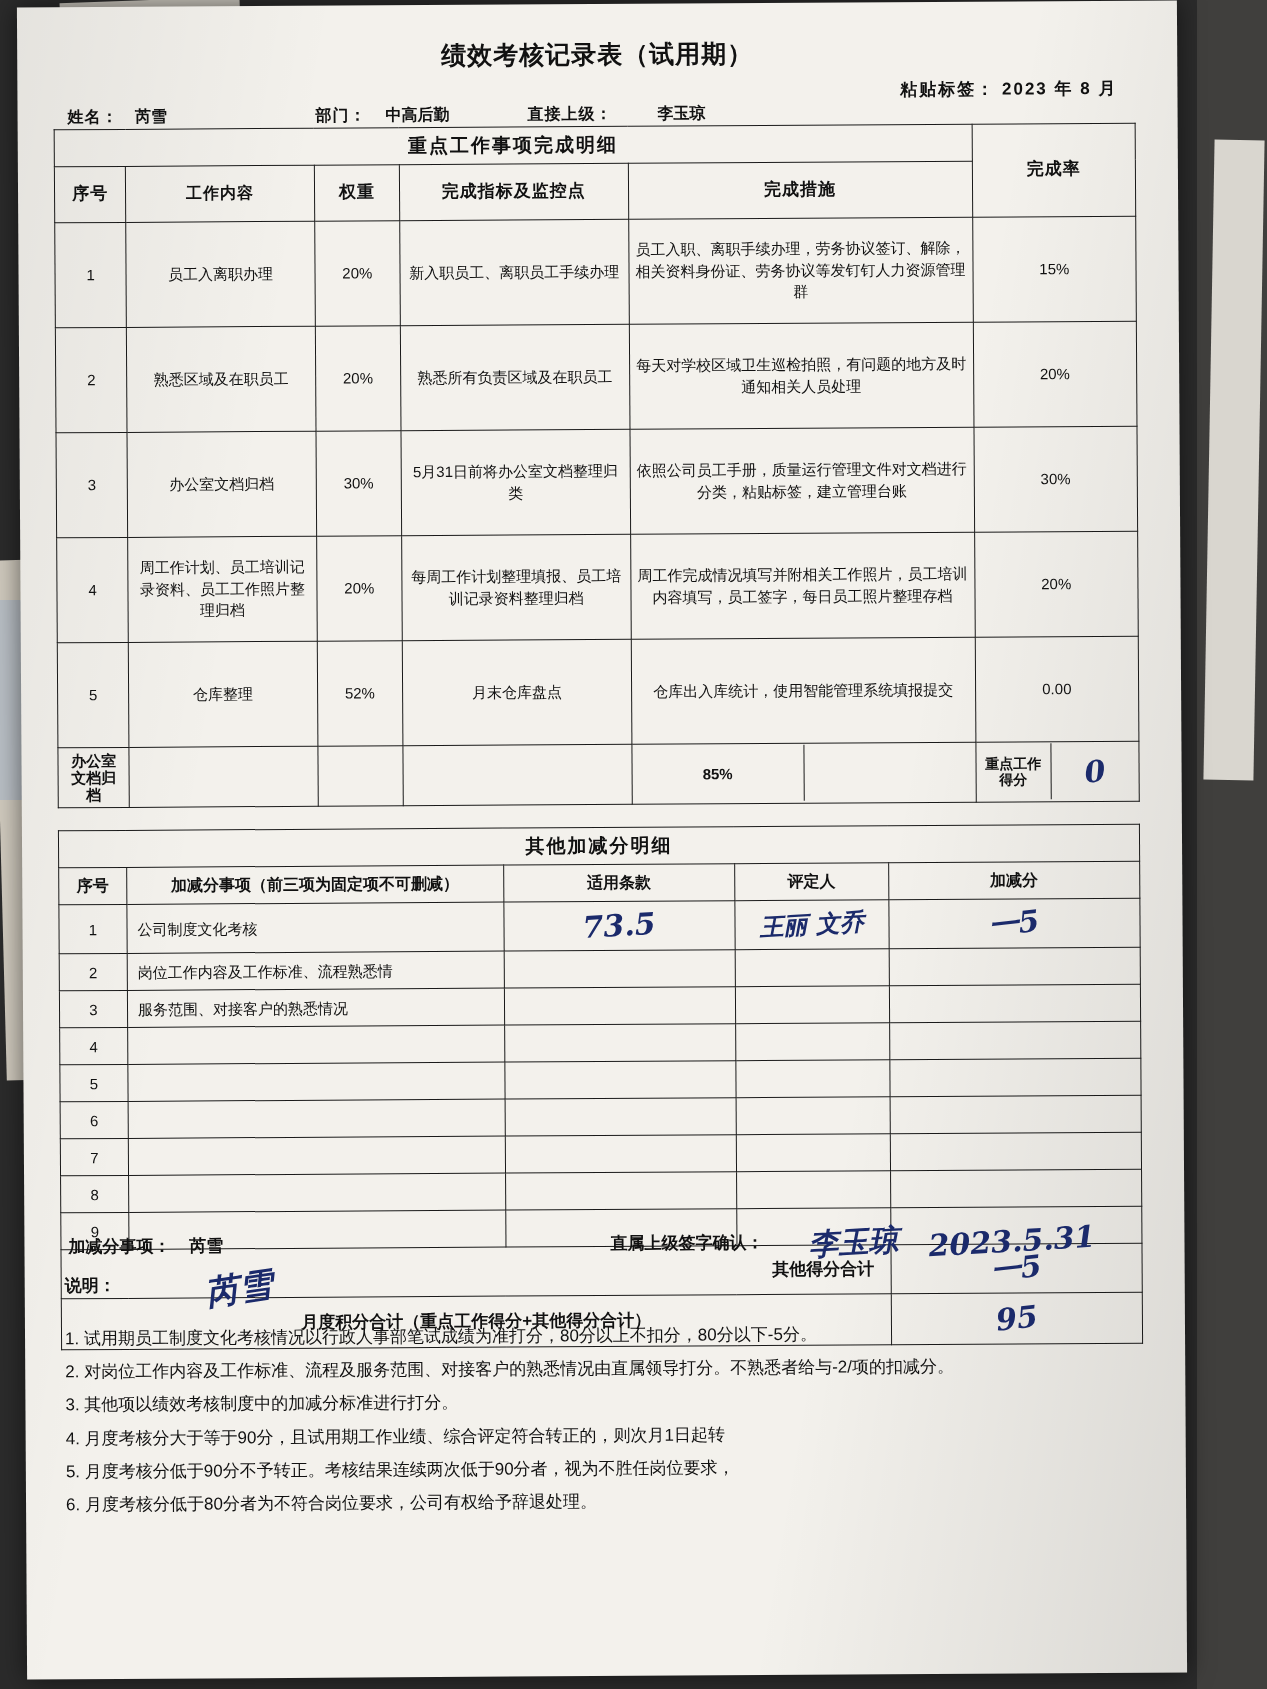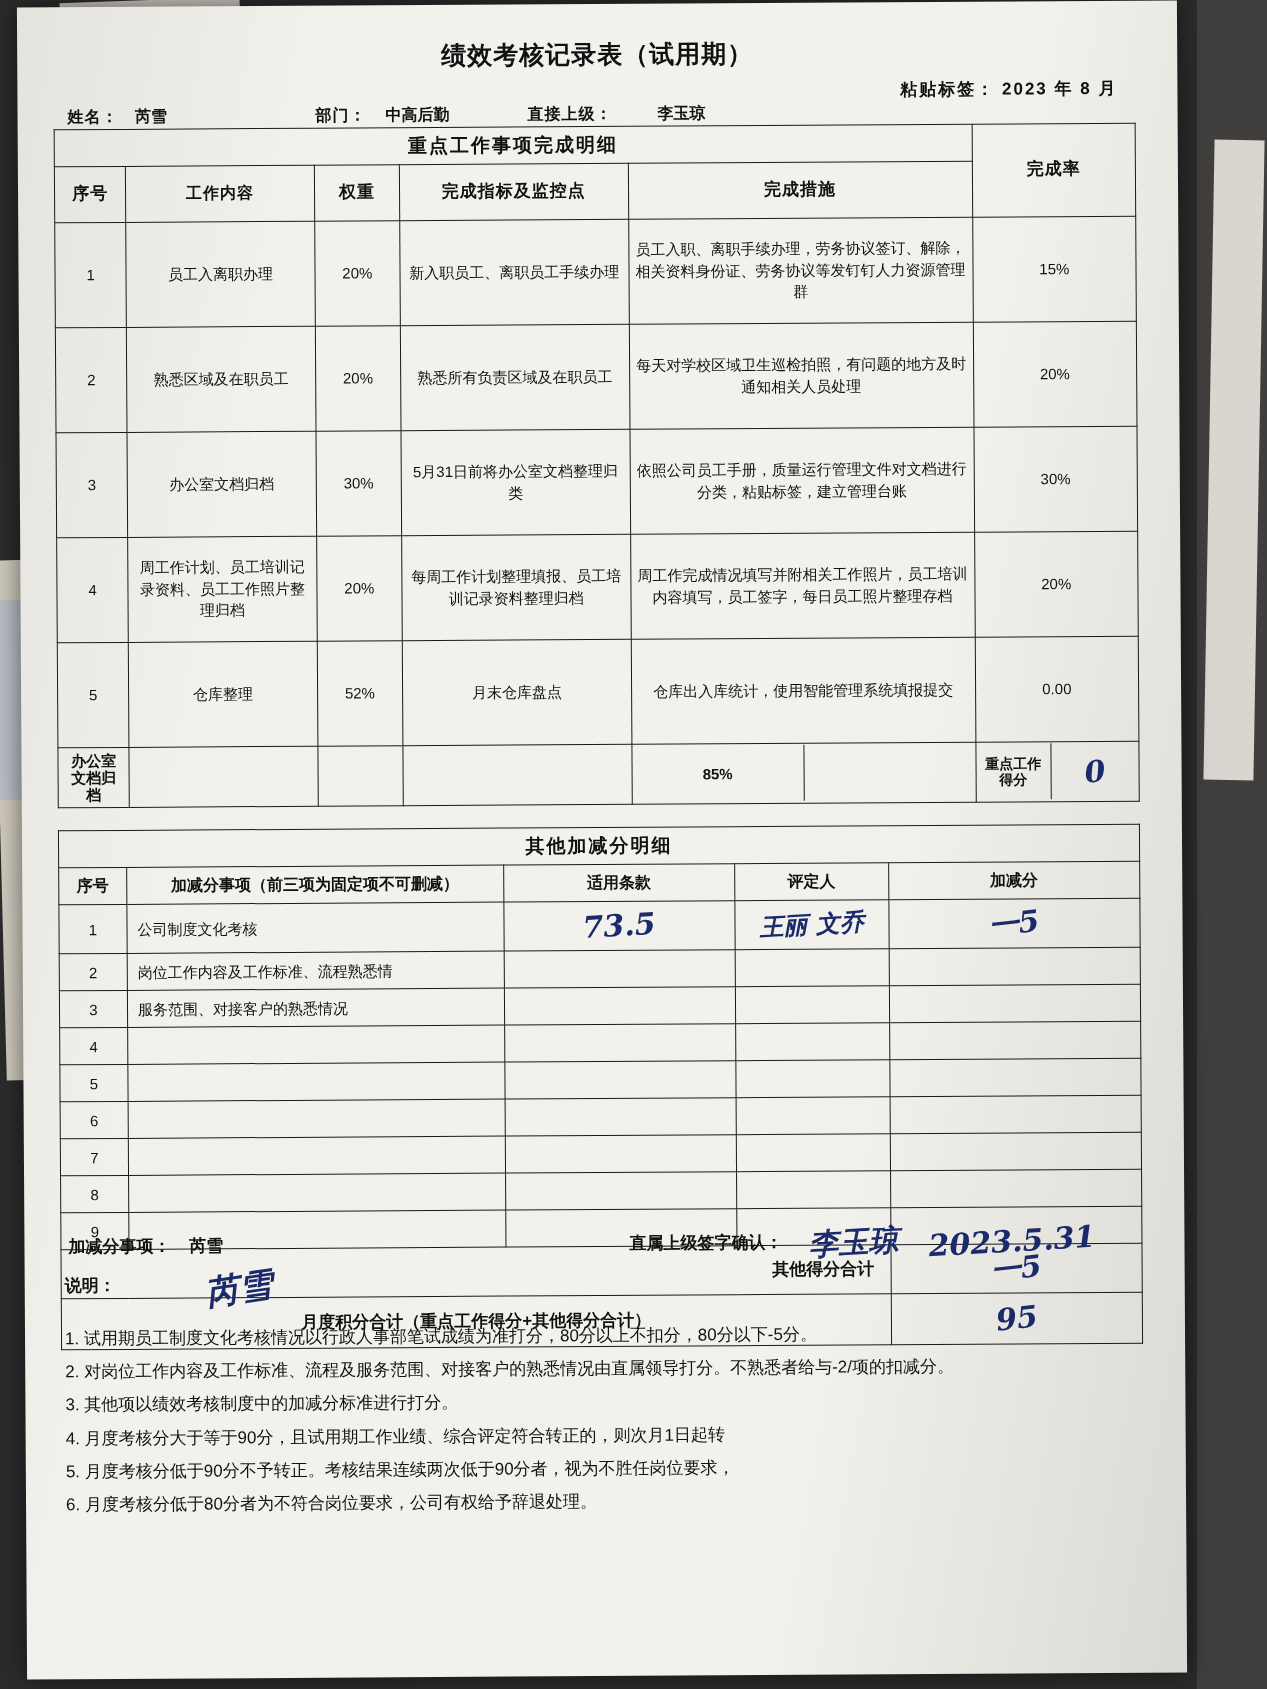--- a/index.html
+++ b/index.html
@@ -332,21 +332,21 @@
     <tr>
       <td colspan="4" style="text-align:center;font-weight:bold;font-size:17px;height:44px;">月度积分合计（重点工作得分+其他得分合计）</td>
       <td><span class="hand hw-big rot">95</span></td>
     </tr>
   </tbody>
     </table>
 
   <div class="sign-row" style="top:1228px;">
     <span>加减分事项：</span>
     <span style="margin-left:14px;">芮雪</span>
-    <span style="position:absolute;left:561px;">直属上级签字确认：</span>
+    <span style="position:absolute;left:542px;">直属上级签字确认：</span>
     <span class="hand hw-big" style="position:absolute;left:740px;top:-8px;transform:rotate(-3deg);">李玉琼</span>
     <span class="hand hw-big" style="position:absolute;left:860px;top:-6px;transform:rotate(-3deg);">2023.5.31</span>
   </div>
 
   <div class="hand hw-big" style="position:absolute;left:180px;top:1260px;transform:rotate(-8deg);font-size:34px;">芮雪</div>
 
   <div class="notes" style="top:1262px;">
     <p class="nh">说明：</p>
     <p style="margin-top:20px;">1. 试用期员工制度文化考核情况以行政人事部笔试成绩为准打分，80分以上不扣分，80分以下-5分。</p>
     <p>2. 对岗位工作内容及工作标准、流程及服务范围、对接客户的熟悉情况由直属领导打分。不熟悉者给与-2/项的扣减分。</p>

